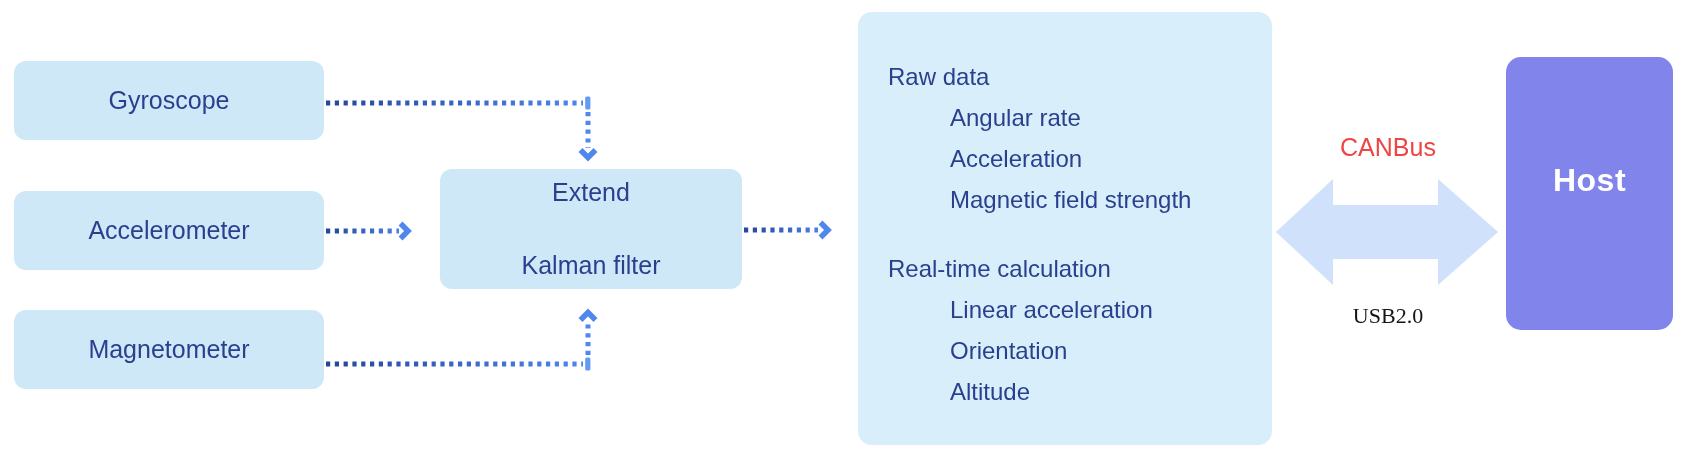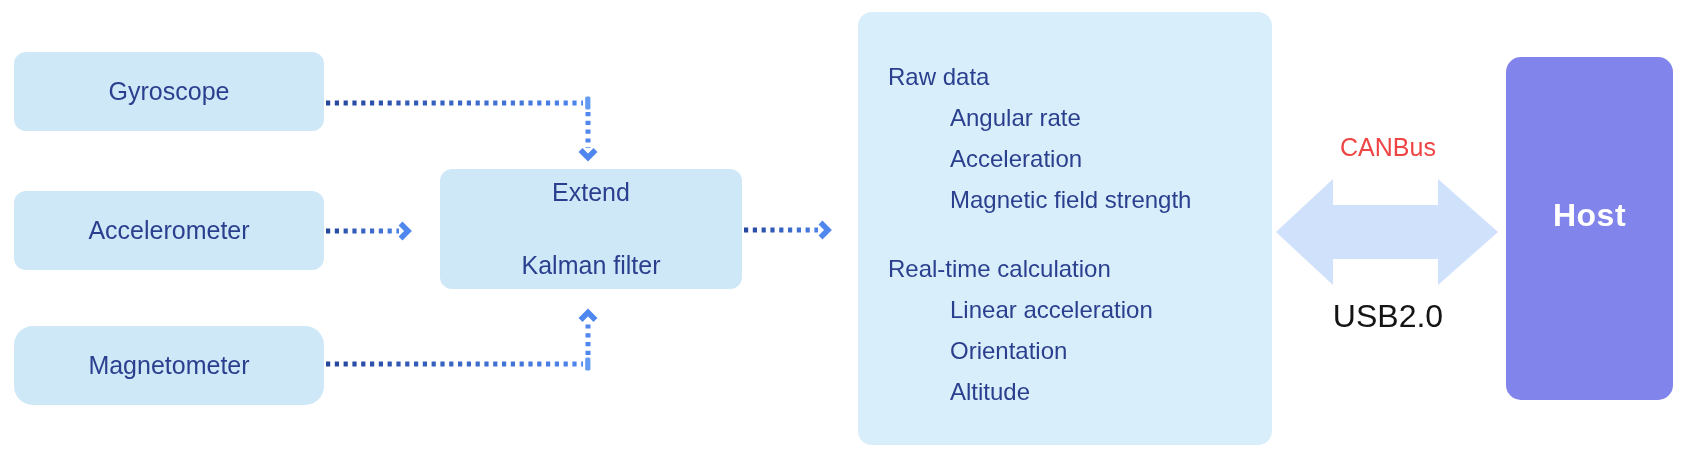--- a/index.html
+++ b/index.html
@@ -5,42 +5,42 @@
   html,body{margin:0;padding:0;background:#ffffff;}
   .canvas{
     position:relative;width:1684px;height:454px;background:#ffffff;overflow:hidden;
     font-family:"Liberation Sans", sans-serif;
   }
   .node{
     position:absolute;display:flex;align-items:center;justify-content:center;
     background:#cfe8f8;border-radius:12px;color:#2a3f8e;font-size:25px;
   }
   .sensor{left:14px;width:310px;height:79px;}
-  .sensor-gyro{top:52px;}
+  .sensor-gyro{top:61px;}
   .sensor-accel{top:191px;}
-  .sensor-magneto{top:326px;border-radius:19px;}
+  .sensor-magneto{top:310px;}
   .kalman{
     left:440px;top:169px;width:302px;height:120px;
     flex-direction:column;line-height:45px;text-align:right;gap:28px;
   }
   .panel{
     position:absolute;left:858px;top:12px;width:414px;height:433px;
     background:#d9eefb;border-radius:14px;color:#2a3f8e;font-size:24px;
     box-sizing:border-box;padding:44px 20px 0 30px;line-height:41px;
   }
   .panel .section-2{margin-top:28px;}
   .panel .item{padding-left:62px;}
   .bus-label{
     position:absolute;left:1277px;width:222px;text-align:center;
     color:#ef4444;font-size:25px;line-height:34px;
   }
   .bus-label.canbus{top:130px;}
-  .bus-label.usb{top:299px;color:#141414;font-size:32px;}
+  .bus-label.usb{top:299px;color:#141414;font-size:22px;font-family:Liberation Serif, serif;}
   .host{
-    position:absolute;left:1506px;top:57px;width:167px;height:343px;
+    position:absolute;left:1506px;top:57px;width:167px;height:273px;
     background:#8184ea;border-radius:15px;display:flex;align-items:center;justify-content:center;
   }
   .host span{
     color:#ffffff;font-size:32px;font-weight:700;transform:translateY(-13px);letter-spacing:.5px;
   }
   svg.connectors{position:absolute;left:0;top:0;width:1684px;height:454px;pointer-events:none;}
 </style>
 </head>
 <body>
 

